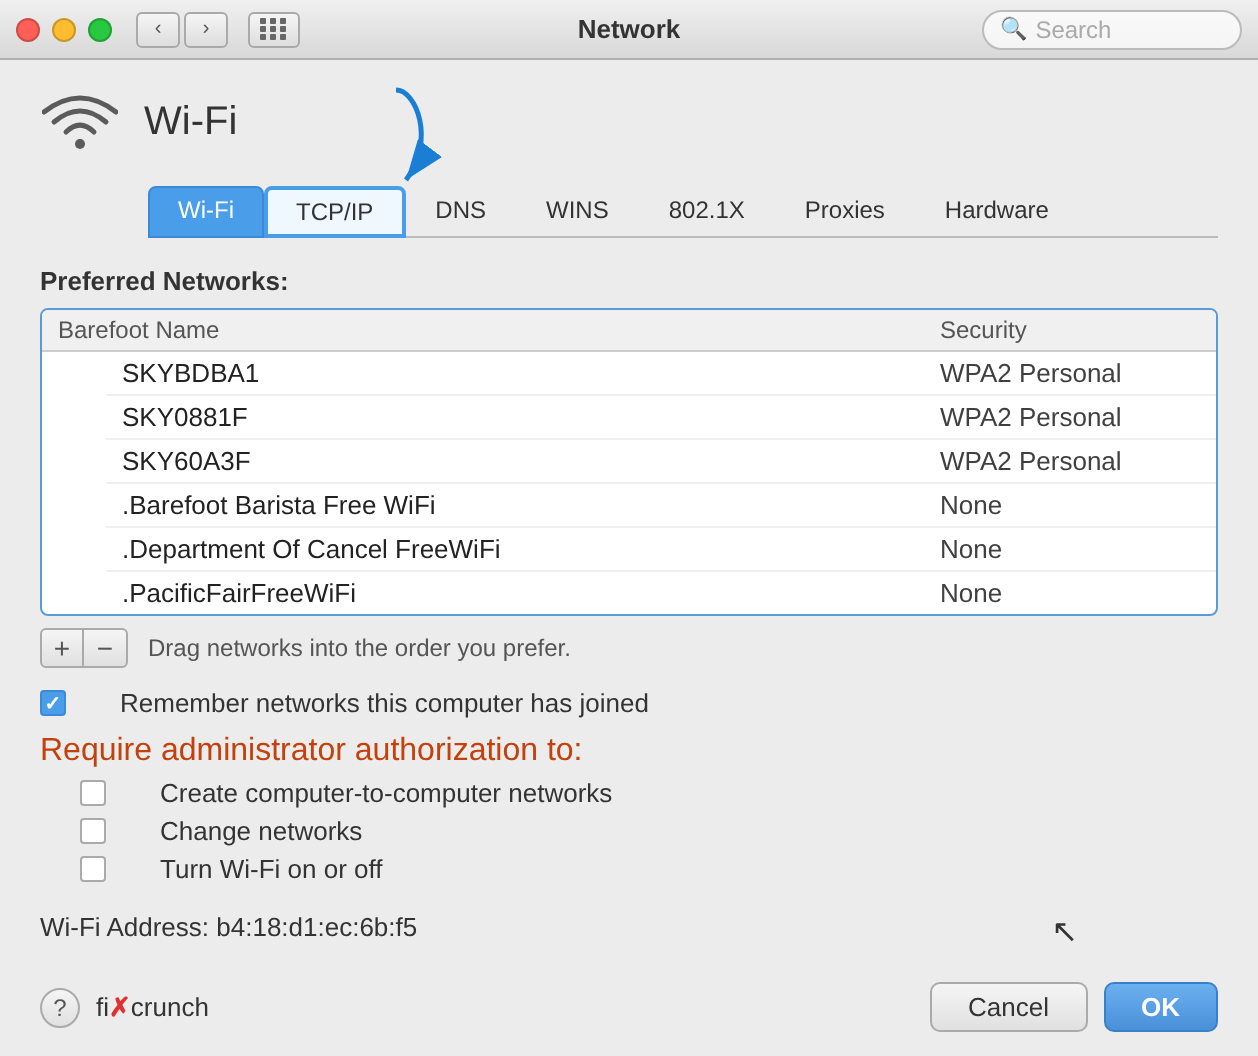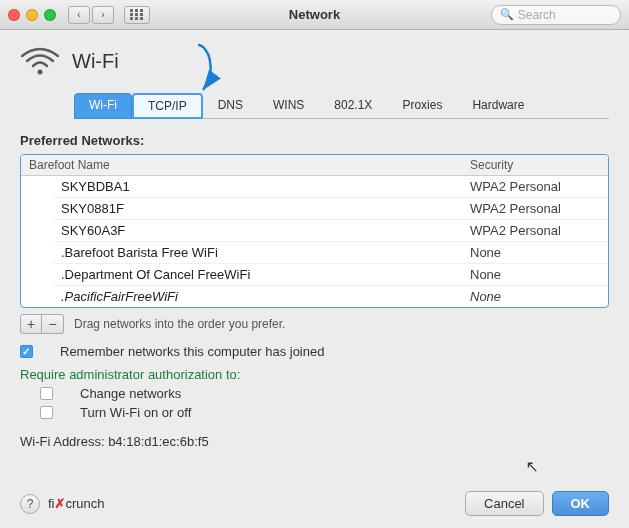--- a/index.html
+++ b/index.html
@@ -195,21 +195,21 @@
     .table-body {
       max-height: 160px;
       overflow-y: auto;
       padding-left: 32px;
     }
     .table-row {
       display: flex;
       padding: 3px 8px;
       border-bottom: 1px solid #f0f0f0;
     }
-    .table-row:last-child { border-bottom: none; font-style: italic; }
+    .table-row:last-child { border-bottom: none; }
     .cell-network { flex: 1; font-size: 13px; color: #222; }
     .cell-security { width: 130px; font-size: 13px; color: #404040; }
 
     
     .table-controls {
       display: flex;
       align-items: center;
       margin-top: 6px;
       gap: 0;
     }
@@ -266,22 +266,22 @@
       color: white;
       font-size: 10px;
       font-weight: bold;
     }
     .checkbox-label {
       font-size: 13px;
       color: #333;
     }
 
     .sub-section-label {
-      font-size: 13px;
-      color: #15803d;
+      font-size: 16px;
+      color: #c2410c;
       margin-top: 8px;
       margin-bottom: 4px;
     }
     .indent {
       margin-left: 20px;
     }
 
     
     .wifi-address {
       margin-top: 10px;
@@ -469,20 +469,24 @@
     <div class="checkbox-row">
       <div class="checkbox checked"></div>
       <span class="checkbox-label">Remember networks this computer has joined</span>
     </div>
 
     <div class="sub-section-label">Require administrator authorization to:</div>
 
     <div class="indent">
       <div class="checkbox-row">
         <div class="checkbox"></div>
+        <span class="checkbox-label">Create computer-to-computer networks</span>
+      </div>
+      <div class="checkbox-row">
+        <div class="checkbox"></div>
         <span class="checkbox-label">Change networks</span>
       </div>
       <div class="checkbox-row">
         <div class="checkbox"></div>
         <span class="checkbox-label">Turn Wi-Fi on or off</span>
       </div>
     </div>
   </div>
 
   <div class="wifi-address">

